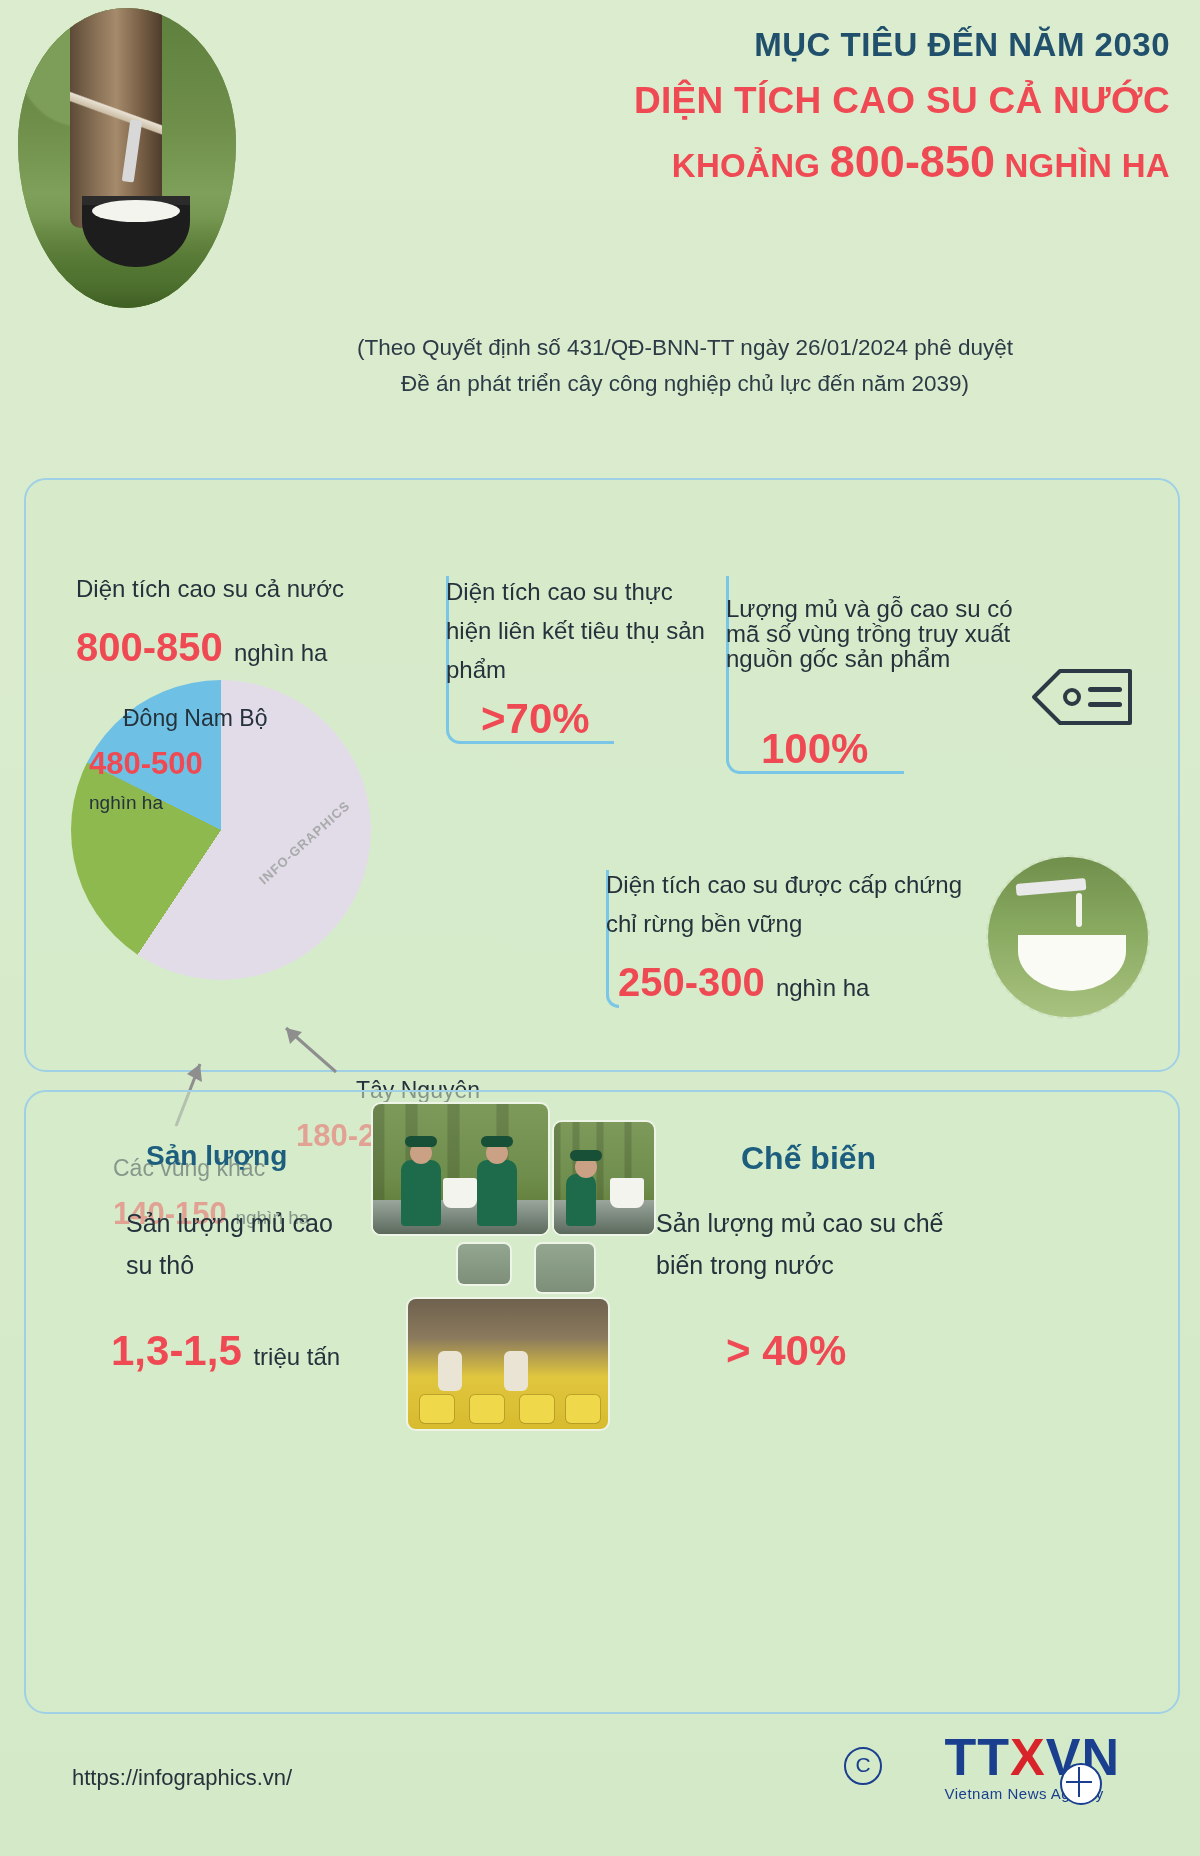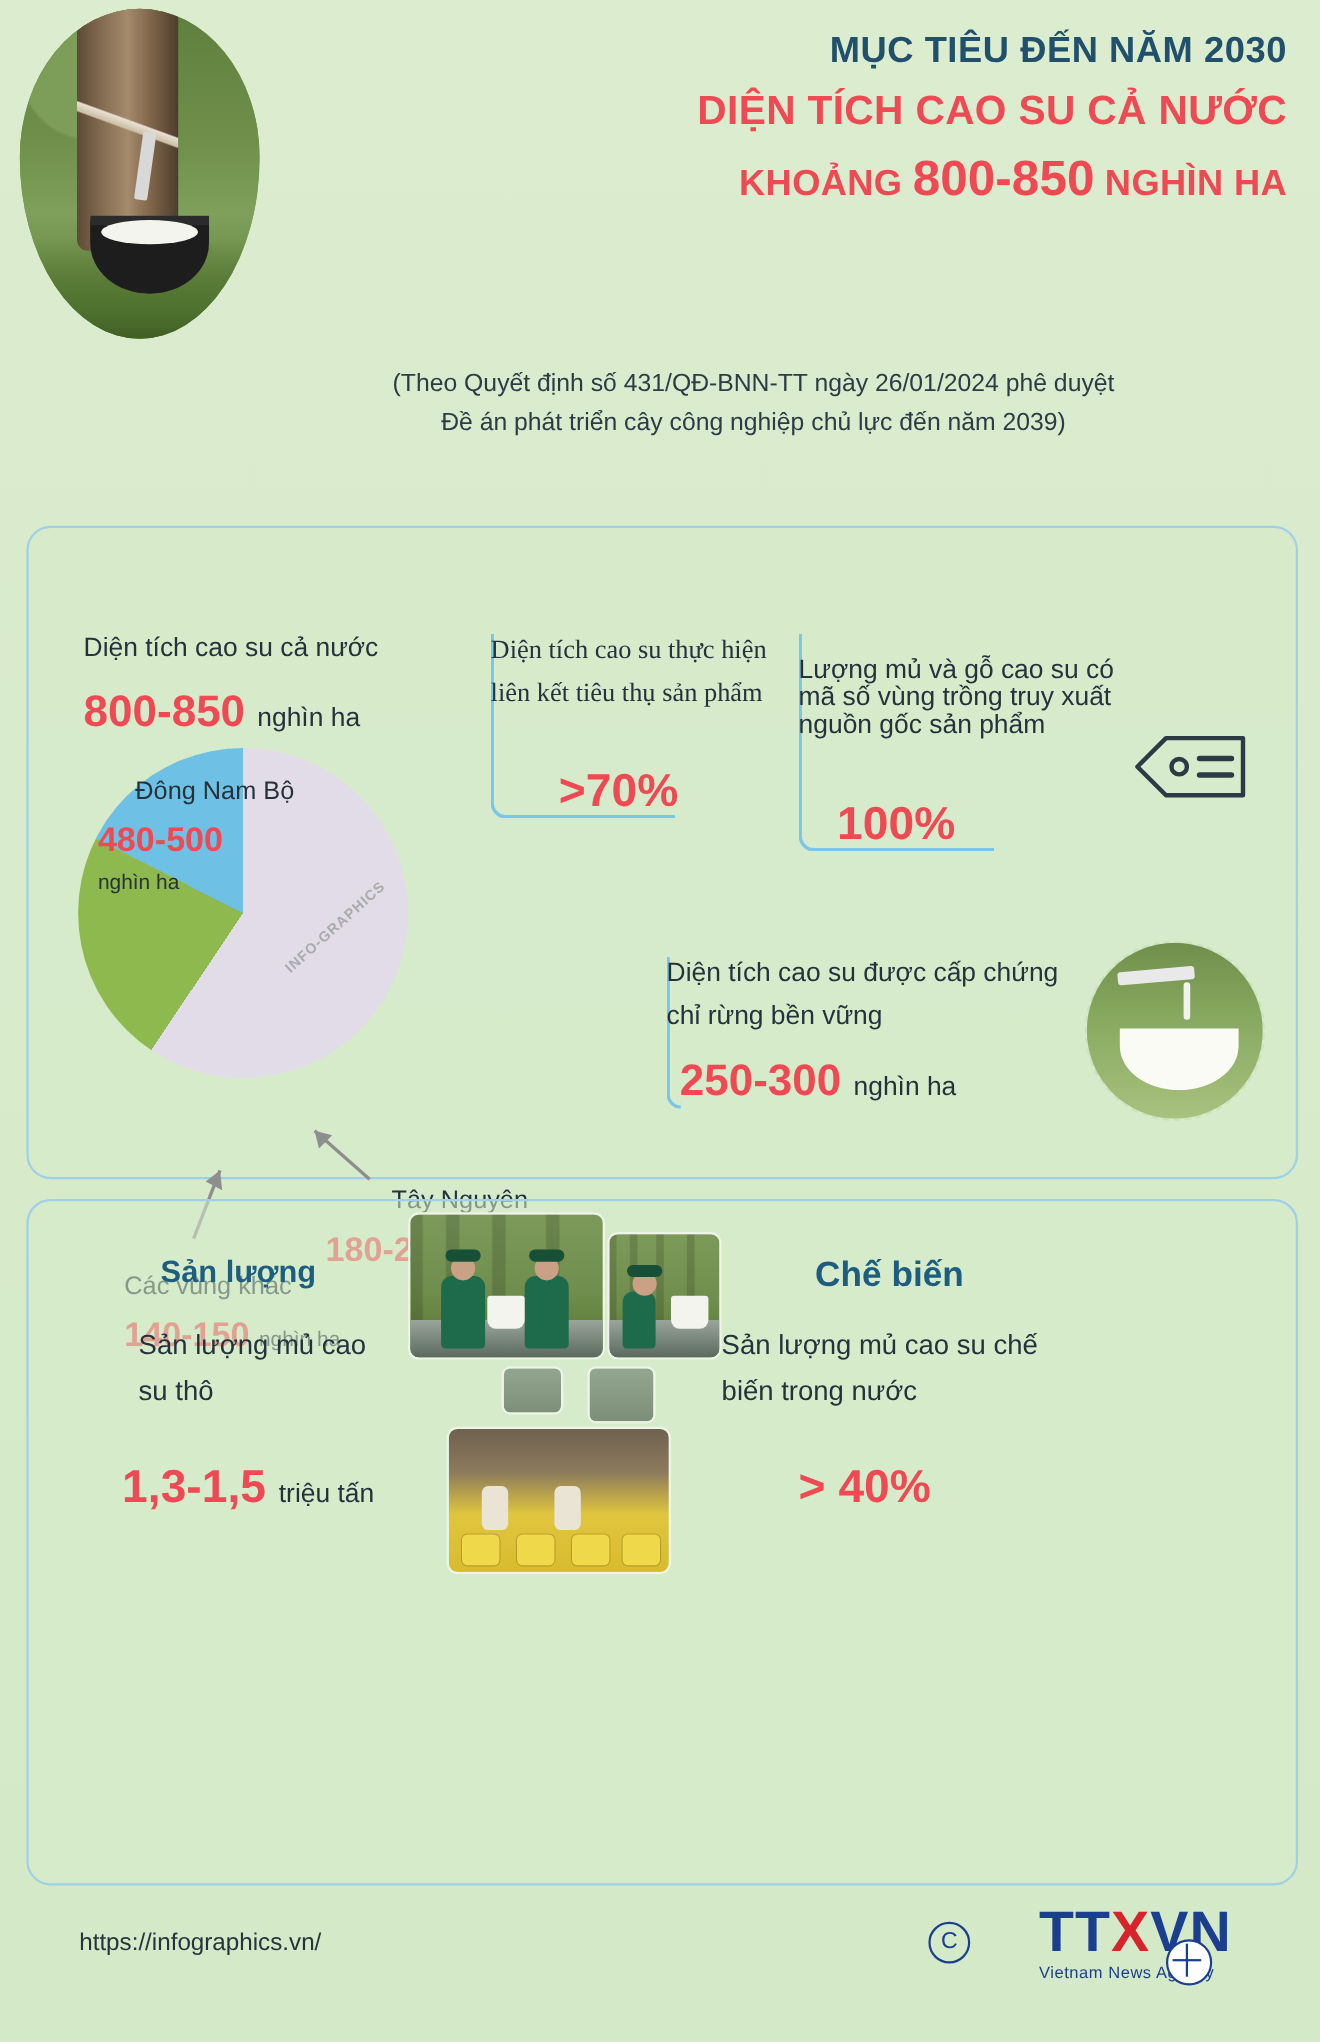--- a/index.html
+++ b/index.html
@@ -225,25 +225,25 @@
   .bracket {
     position: absolute;
     border-left: 3px solid #79c6e6;
     border-bottom: 3px solid #79c6e6;
     border-radius: 0 0 0 14px;
   }
 
   #link-text {
     position: absolute; left: 420px; top: 92px;
     width: 270px;
-    font-size: 24px; line-height: 39px; color: #25323c; font-family: Liberation Serif, serif;
+    font-size: 24px; line-height: 39px; color: #25323c;
   }
   #link-value {
     position: absolute; left: 455px; top: 215px;
-    font-size: 42px; font-weight: 700; color: #ef4a53; margin-left: 27px;
+    font-size: 42px; font-weight: 700; color: #ef4a53;
   }
   #code-text {
     position: absolute; left: 700px; top: 76px;
     width: 300px;
     font-size: 24px; line-height: 25px; color: #25323c; margin-top: 40px;
   }
   #code-value {
     position: absolute; left: 735px; top: 245px;
     font-size: 42px; font-weight: 700; color: #ef4a53;
   }
@@ -409,21 +409,21 @@
     width: 24px; height: 40px; border-radius: 6px;
     background: #e9e4d4;
   }
 
   
   .footer {
     position: absolute;
     left: 0; right: 0; bottom: 0; height: 145px;
   }
   #site-url {
-    position: absolute; left: 72px; top: 42px;
+    position: absolute; left: 72px; top: 54px;
     font-size: 22px; color: #27333c;
   }
   .ttxvn {
     position: absolute; right: 80px; top: 18px;
     text-align: left;
   }
   .ttxvn-main {
     font-size: 52px; font-weight: 700; color: #1b3f8f; letter-spacing: 1px;
     line-height: 56px;
     position: relative;

